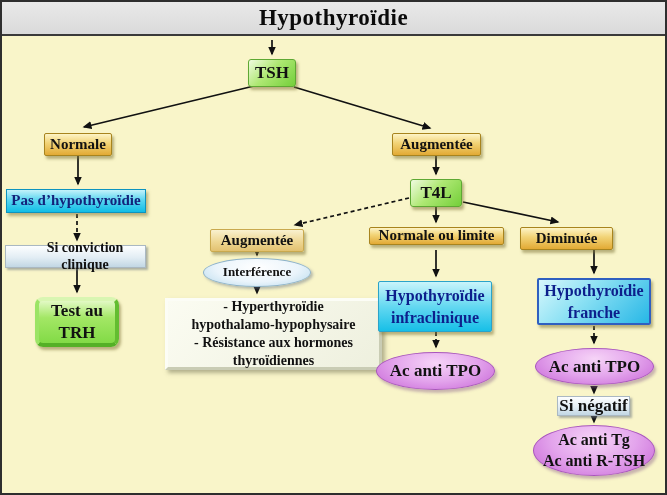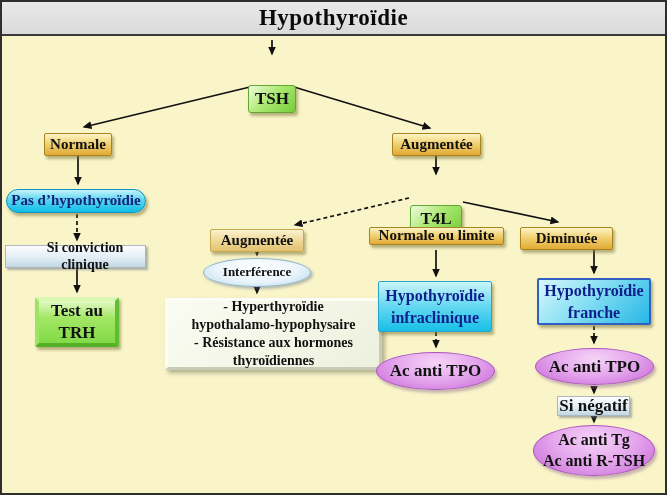--- a/index.html
+++ b/index.html
@@ -27,30 +27,30 @@
   .gold{
     background:linear-gradient(180deg,#fdf4c6 0%,#f2d478 42%,#e2aa35 100%);
     border:1px solid #a8841e;border-radius:2px;font-size:15px;
   }
   .gold-light{
     background:linear-gradient(180deg,#f9f1cf 0%,#eed793 55%,#e2c170 100%);
     border:1px solid #c9a94e;border-radius:2px;font-size:15px;
   }
   .green{
     background:linear-gradient(135deg,#f0fbe0 0%,#aee873 45%,#74cf3a 100%);
-    border:1px solid #5ea833;border-radius:3px;font-size:17px;margin-top:26px;
+    border:1px solid #5ea833;border-radius:3px;font-size:17px;
   }
   .green-big{
     background:linear-gradient(180deg,#e2f9c4 0%,#a3e765 40%,#82da46 100%);
     border:4px solid;border-color:#d9f6b2 #63bd30 #54b026 #9ce465;
-    border-radius:2px;font-size:17px;line-height:1.3;
+    border-radius:8px;font-size:17px;line-height:1.3;
   }
   .cyan{
     background:linear-gradient(180deg,#c4f2fa 0%,#5cd6f0 45%,#10bde6 100%);
-    border:1px solid #0d93bf;border-radius:12px;
+    border:1px solid #0d93bf;border-radius:0;
     color:#13227a;font-size:15px;
   }
   .cyan-lg{
     background:linear-gradient(180deg,#c9f4fb 0%,#64d8f1 50%,#17bfe7 100%);
     border:1px solid #2ba3c9;border-radius:2px;
     color:#0d1f8c;font-size:16px;line-height:1.35;
   }
   .cyan-bordered{
     background:linear-gradient(135deg,#d8f7fc 0%,#8fe2f4 40%,#27b7e6 100%);
     border:2px solid #2f5fc0;border-radius:2px;

